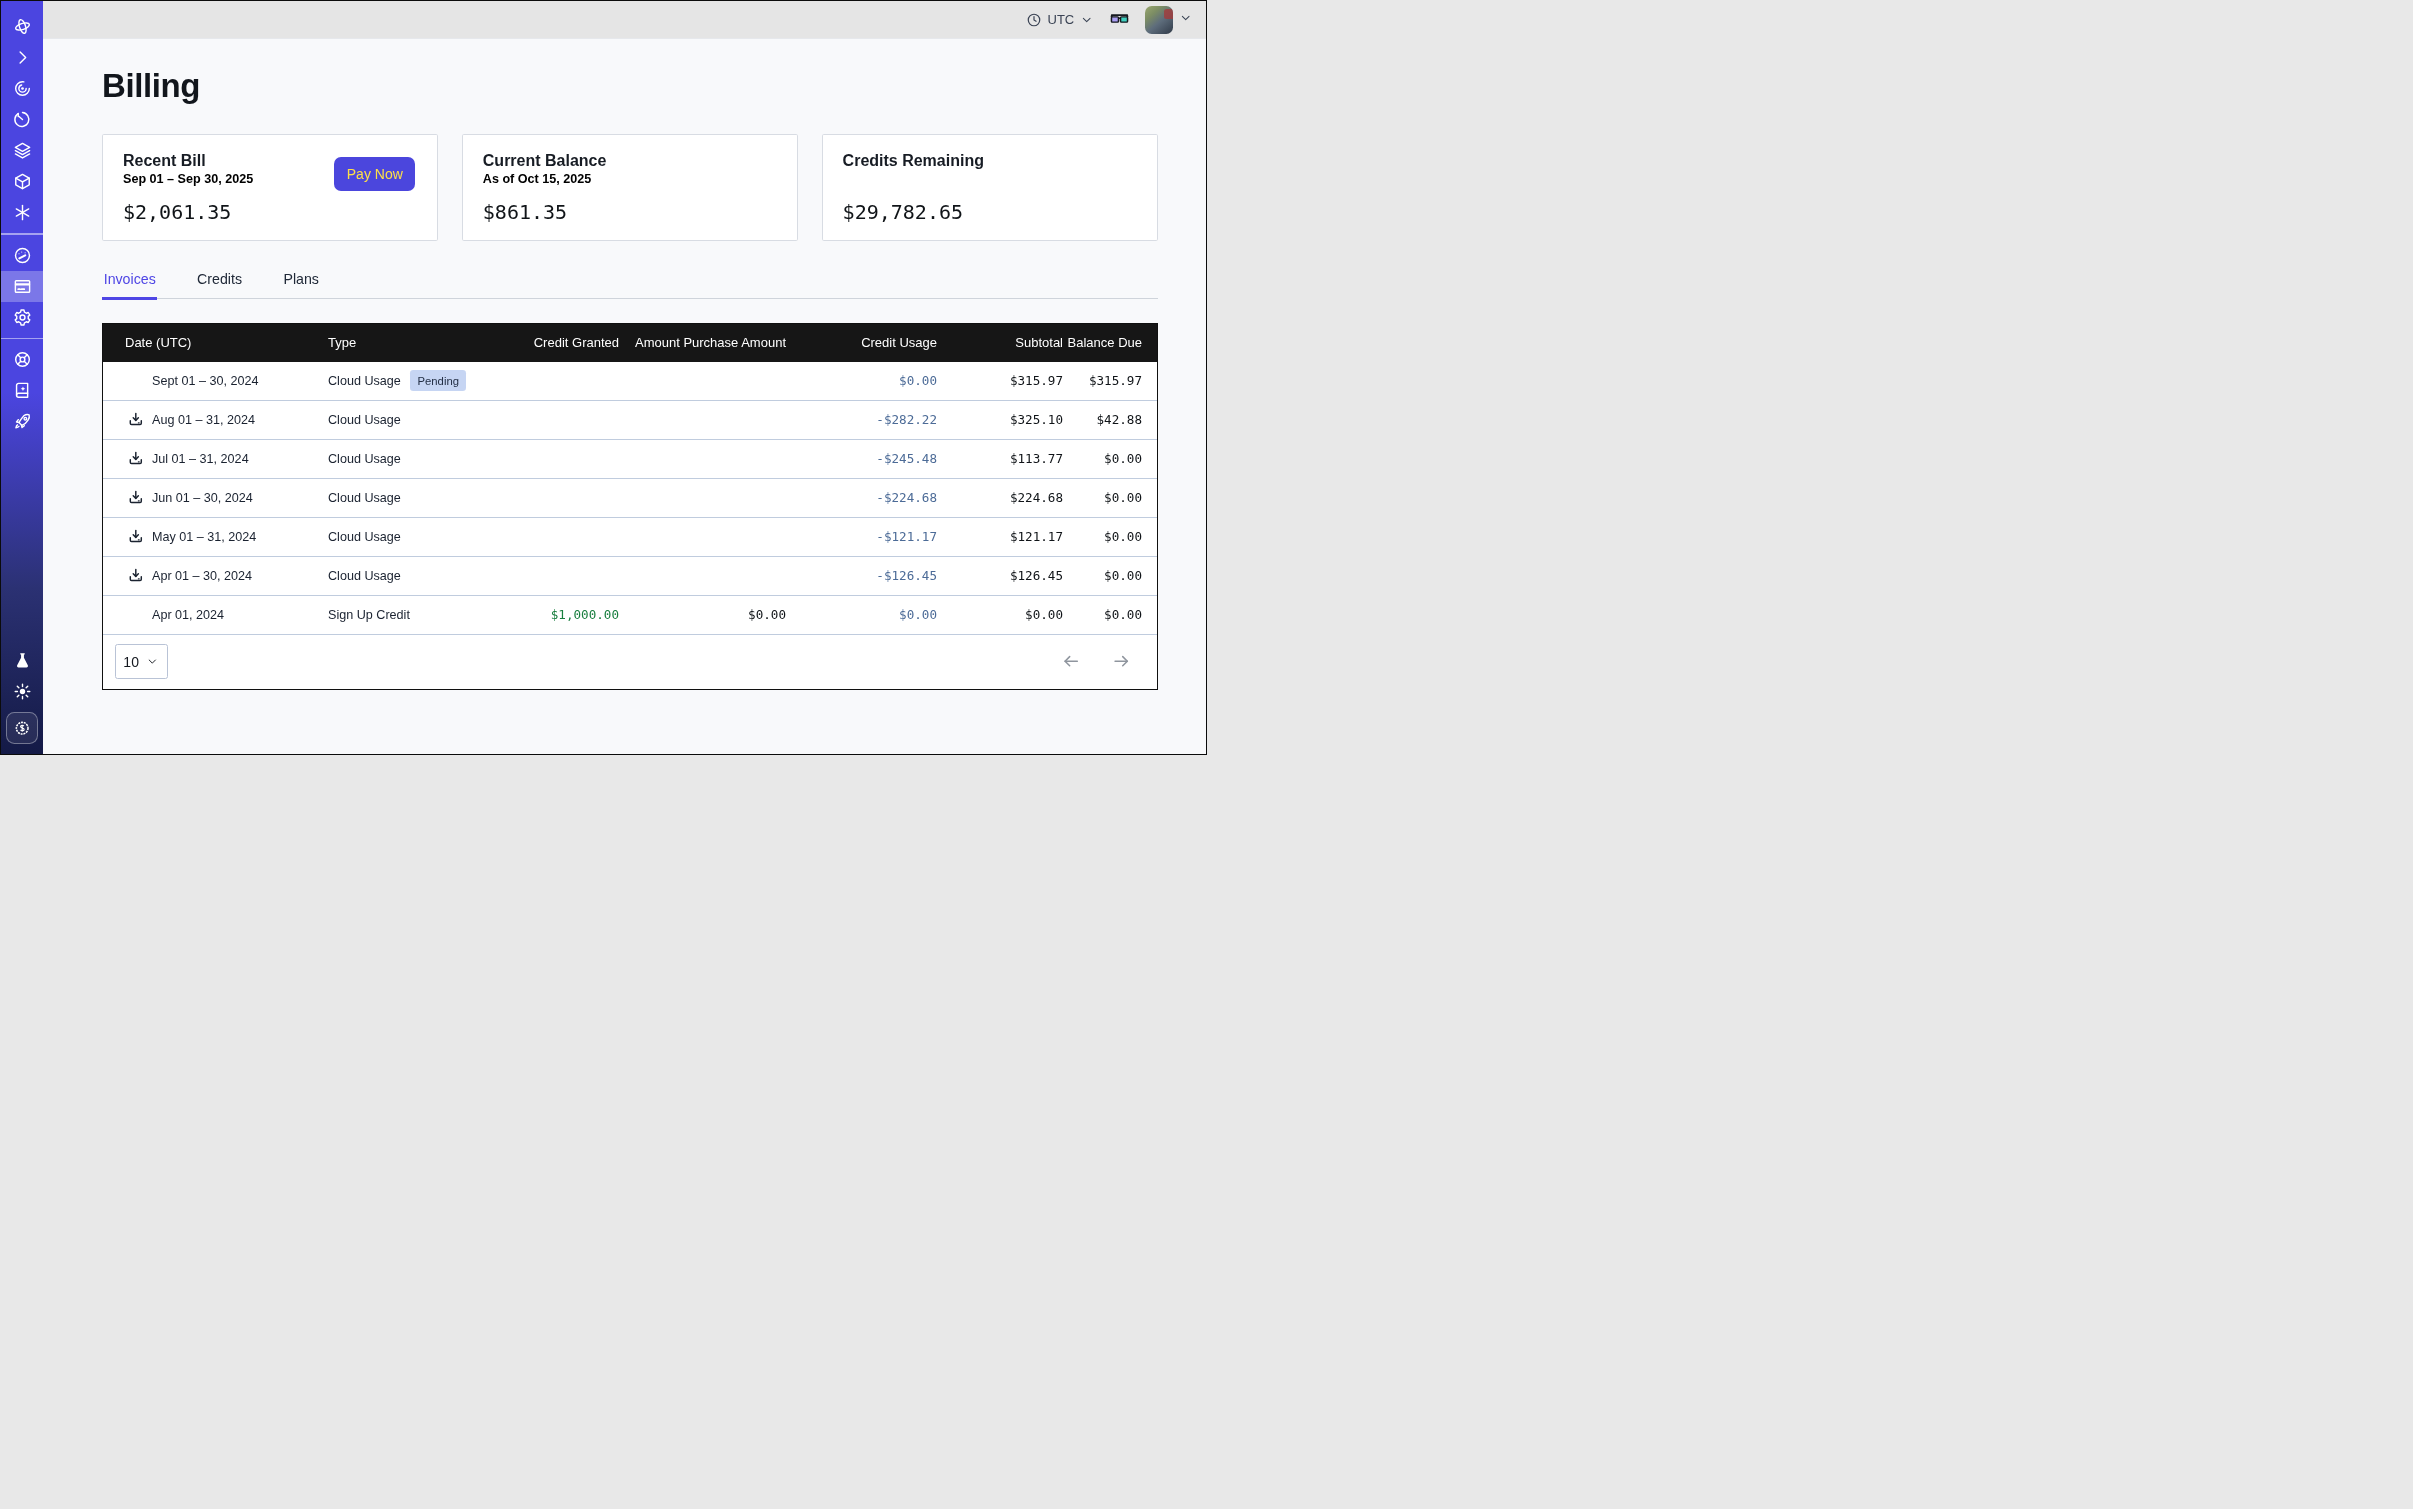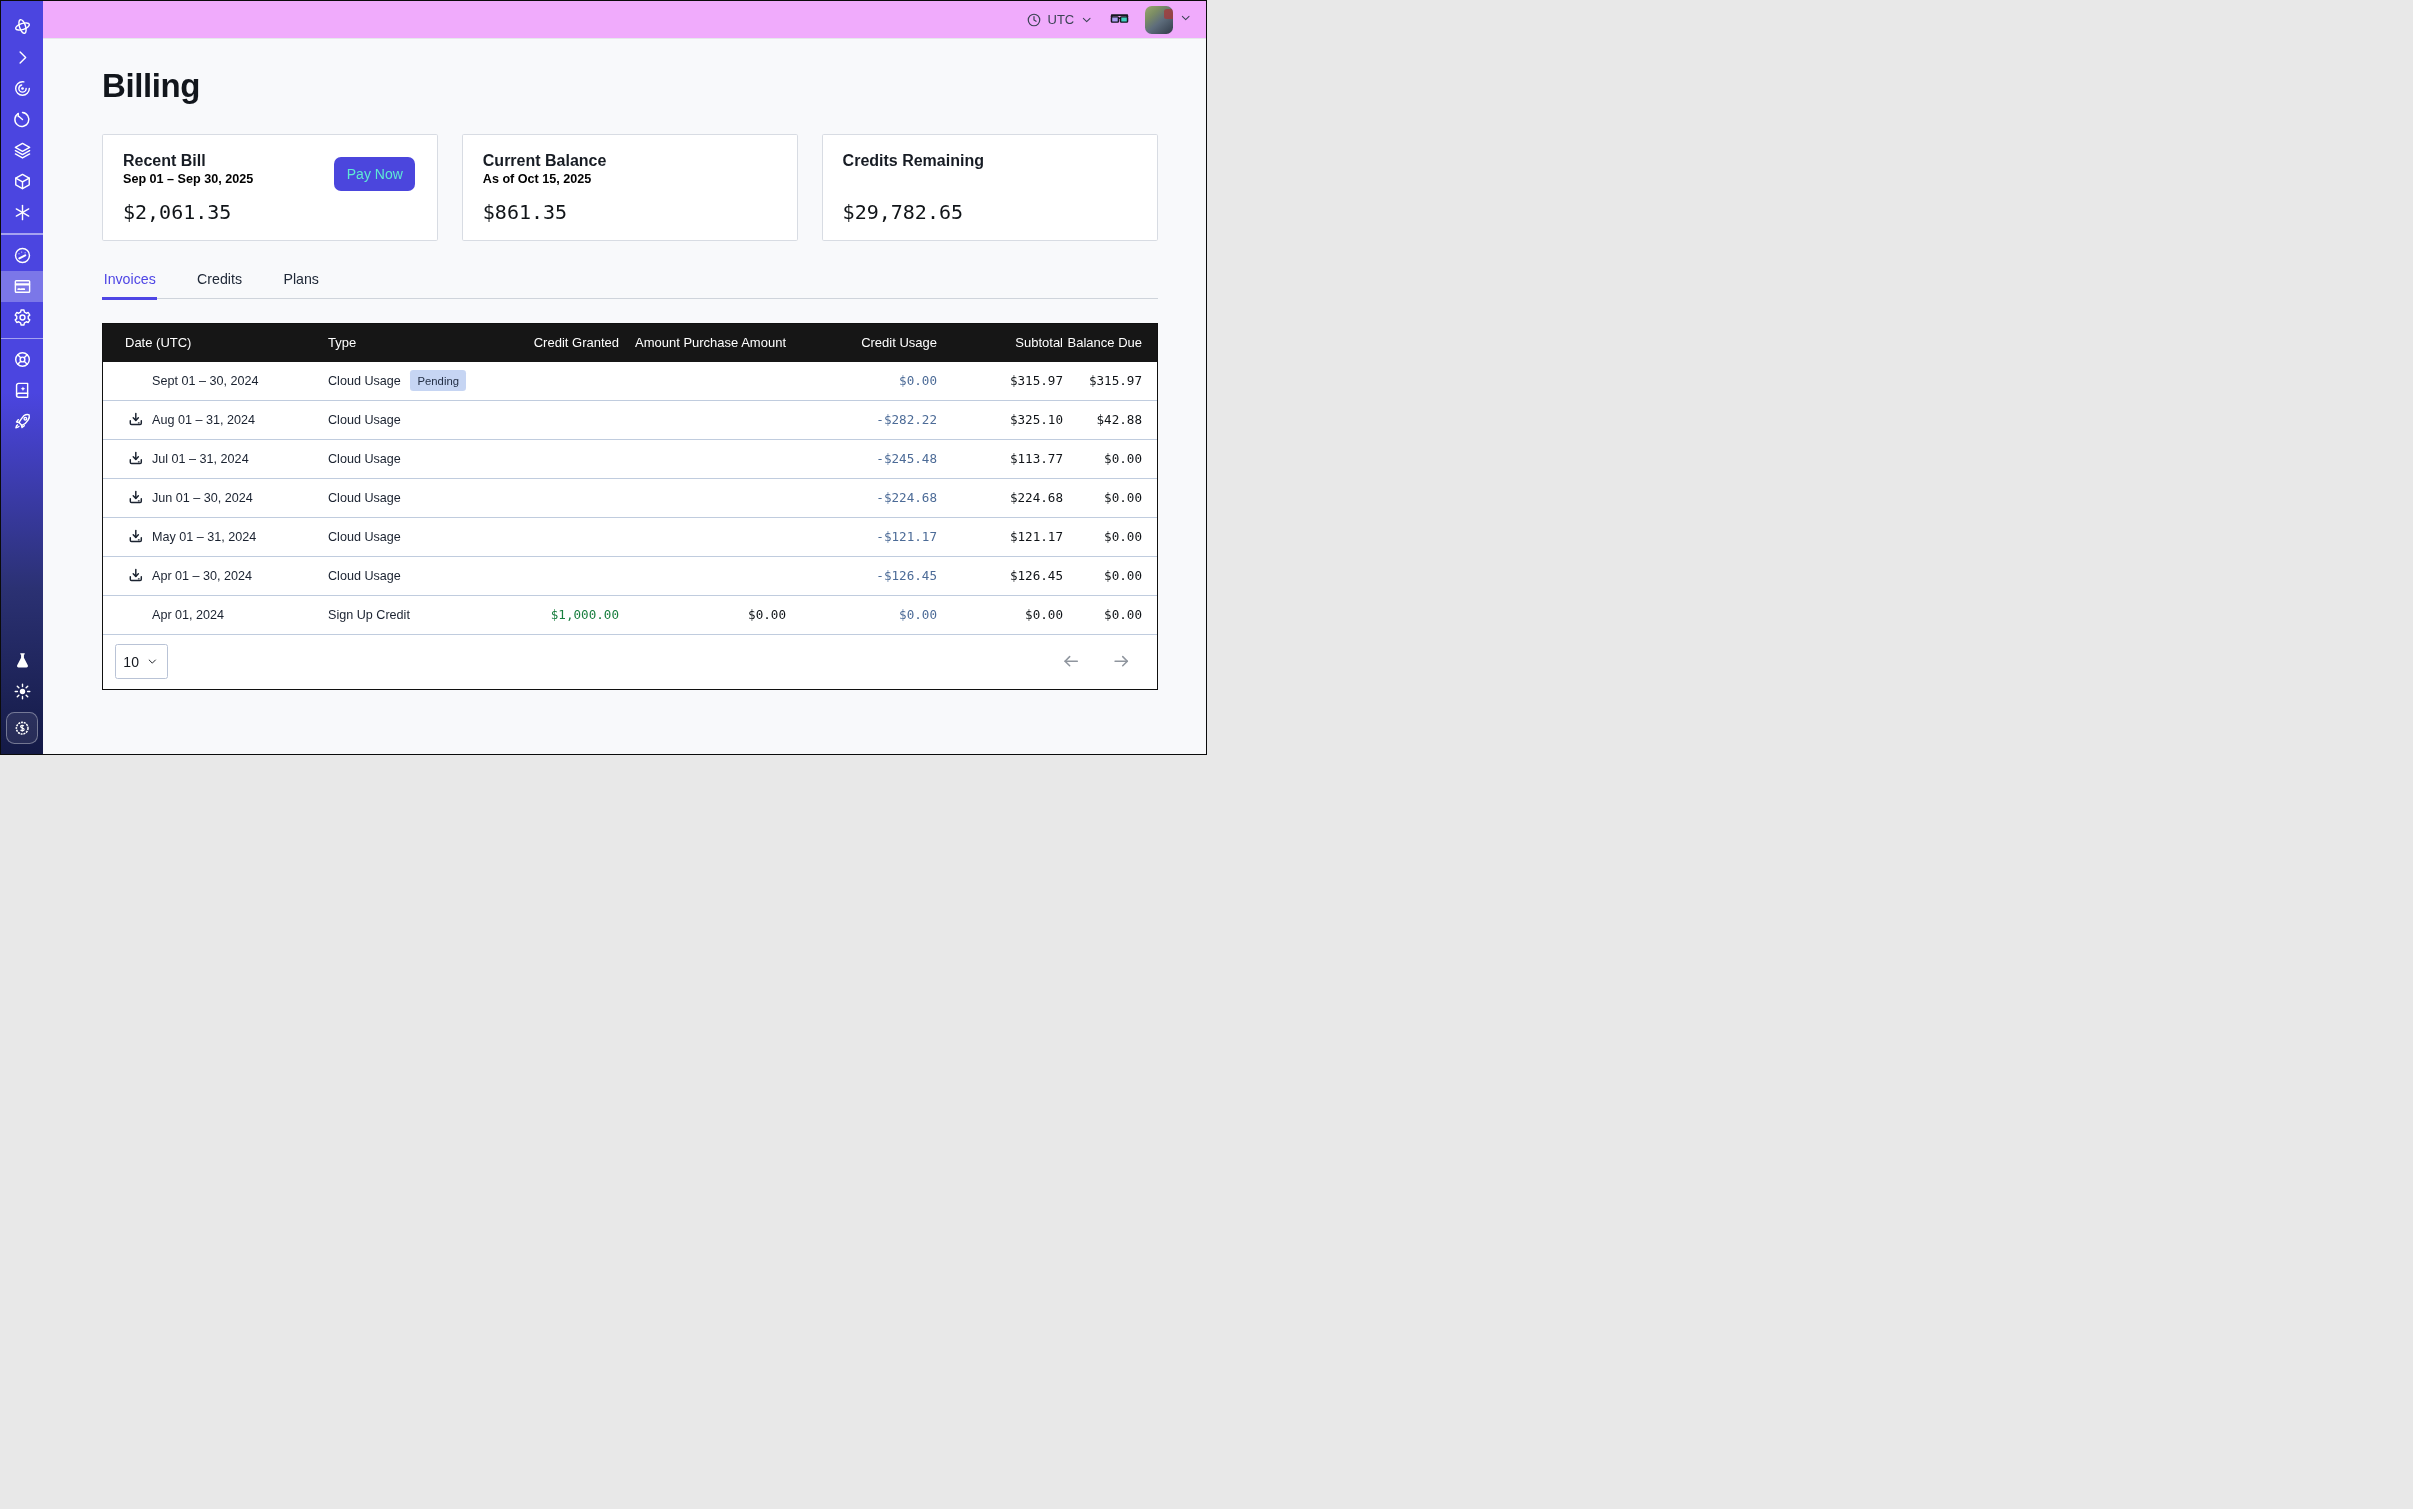--- a/index.html
+++ b/index.html
@@ -18,40 +18,40 @@
                  stroke-linecap:round; stroke-linejoin:round; }
   .sb-item.active { background:rgba(255,255,255,0.27); }
   .sb-divider { height:1.7px; background:rgba(255,255,255,0.5); margin:5px 0; }
   .sb-spacer { flex:1; }
   .sb-badge-btn { width:32px; height:32px; margin:5px auto 10px auto; border:1.3px solid rgba(255,255,255,0.35);
     border-radius:8.4px; background:rgba(255,255,255,0.08); display:flex; align-items:center; justify-content:center; cursor:pointer; }
   .sb-badge-btn svg { width:18.4px; height:18.4px; stroke:#fff; fill:none; stroke-width:1.6; }
 
   
   .main { flex:1; display:flex; flex-direction:column; min-width:0; }
-  .topbar { height:38px; background:#f0abfc; border-bottom:0.8px solid #e6e8ec; flex:0 0 38px;
+  .topbar { height:38px; background:#e5e5e5; border-bottom:0.8px solid #e6e8ec; flex:0 0 38px;
     display:flex; align-items:center; justify-content:flex-end; padding-right:13.4px; gap:15px; }
   .tz { display:flex; align-items:center; gap:5.9px; color:#3a4354; font-size:13px; cursor:pointer; }
   .tz svg, .chev svg { stroke:#3a4354; fill:none; stroke-width:1.8; stroke-linecap:round; stroke-linejoin:round; }
   .avatar-wrap { display:flex; align-items:center; gap:6.7px; cursor:pointer; }
   .avatar { width:28px; height:28px; border-radius:6.7px;
     background:linear-gradient(140deg,#9aa86f 0%,#7c8d64 28%,#5e6d7c 55%,#303a48 100%); position:relative; overflow:hidden;}
   .avatar::after{content:'';position:absolute;right:-3.3px;top:3.3px;width:11.7px;height:10px;background:#a33b3b;border-radius:2.5px;opacity:.8;}
   .glasses { cursor:pointer; display:flex; }
 
   .content { padding:0 48px 0 59px; }
   h1.page-title { margin-top:28px; font-size:33px; font-weight:700; letter-spacing:-0.4px; color:#12161c; }
 
   
   .cards { margin-top:28.5px; display:grid; grid-template-columns:1fr 1fr 1fr; gap:23.4px; }
   .card { background:#fff; border:0.8px solid #d8dce3; border-radius:1.7px; height:107px; padding:17.6px 20px; position:relative; }
   .card-title { font-size:16px; font-weight:700; color:#171c24; }
   .card-sub { font-size:12.6px; color:#000000; margin-top:2px; min-height:16px;font-weight:bold; }
   .card-amount { font-family:"DejaVu Sans Mono", monospace; font-size:20px; color:#101418; margin-top:11.7px; }
-  .paynow { position:absolute; top:22px; right:22px; background:#4b46dd; color:#5eead4; border:none;
+  .paynow { position:absolute; top:22px; right:22px; background:#4b46dd; color:#fde047; border:none;
     font-family:inherit; font-size:14px; padding:9.2px 12.6px; border-radius:7px; cursor:pointer; }
 
   
   .tabs { margin-top:25px; display:flex; gap:38px; border-bottom:1.7px solid #cfd4db; }
   .tab { font-size:14.2px; color:#202938; padding:5px 1.7px 11.7px 1.7px; cursor:pointer; position:relative; }
   .tab.active { color:#4f46e5; }
   .tab.active::after { content:''; position:absolute; left:0; right:0; bottom:-1.7px; height:2.9px; background:#4f46e5; }
 
   
   .table-card { margin-top:23.4px; border:1.3px solid #101010; background:#fff; }

